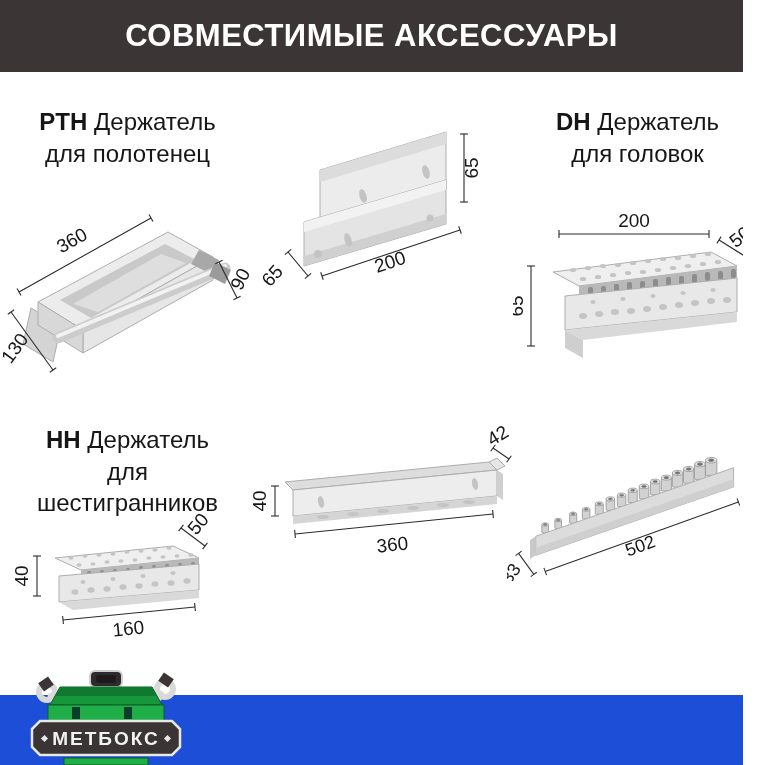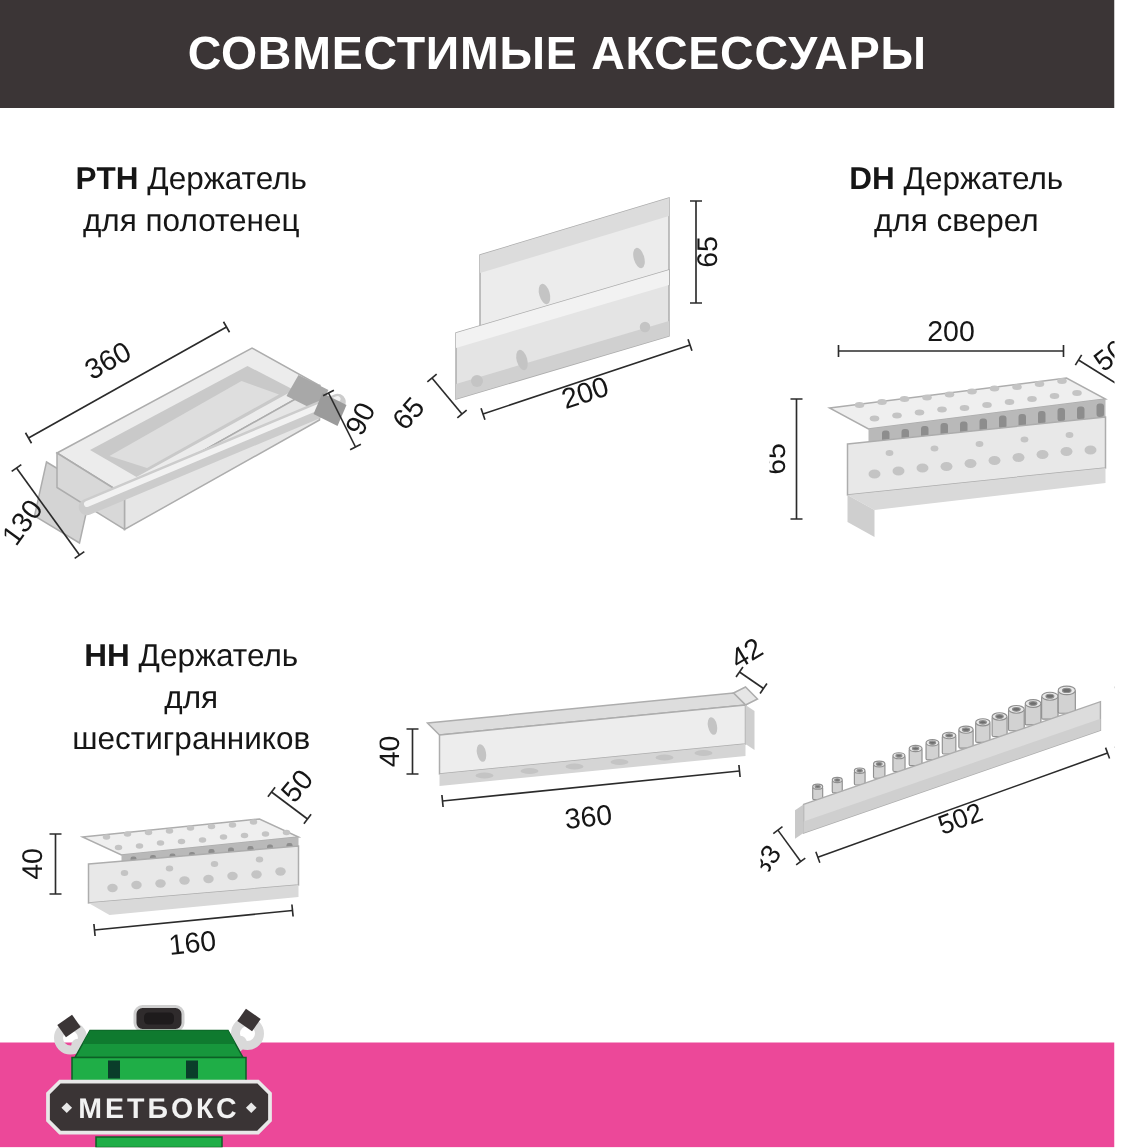--- a/index.html
+++ b/index.html
@@ -6,34 +6,34 @@
   body{width:765px;height:765px;font-family:"Liberation Sans",sans-serif;-webkit-font-smoothing:antialiased;}
   .page{width:743px;height:765px;display:flex;flex-direction:column;position:relative;overflow:hidden;background:#fff;}
 
   
   .hdr{height:72px;background:#3b3536;display:flex;align-items:center;justify-content:center;flex:0 0 auto;}
   .hdr h1{margin:0;color:#ffffff;font-size:31px;font-weight:800;letter-spacing:0.5px;}
 
   
   main{flex:1 1 auto;display:grid;grid-template-columns:255px 255px 255px;grid-template-rows:318px auto;padding-top:34px;}
   .product{display:flex;flex-direction:column;align-items:center;}
-  .product h3{margin:0;font-size:21px;font-weight:400;color:#161616;text-align:center;line-height:1.32;}
+  .product h3{margin:0;font-size:24px;font-weight:400;color:#161616;text-align:center;line-height:1.32;}
   .product h3 b{font-weight:700;}
   .product h3 span{white-space:pre-line;}
   .r1 h3{height:94px;}
   .r2 h3{height:78px;}
   .fig{display:flex;justify-content:center;align-items:flex-start;}
   svg{display:block;}
   svg text{font-family:"Liberation Sans",sans-serif;font-size:19px;fill:#161616;}
   .dl{stroke:#2b2b2b;stroke-width:1.1;fill:none;}
   .pl{stroke:#adadad;stroke-width:1;}
   .hole{fill:#c4c4c4;stroke:none;}
 
   
-  footer{height:70px;background:#ec4899;flex:0 0 auto;position:relative;padding-left:36px;}
+  footer{height:70px;background:#1d4ed8;flex:0 0 auto;position:relative;padding-left:36px;}
   .logo{position:absolute;left:20px;top:-28px;width:170px;height:100px;}
   .logo svg text{font-size:19px;font-weight:700;fill:#f2f2f2;letter-spacing:2px;}
 </style>
 </head>
 <body>
 
 <div class="page">
 
   <header class="hdr">
     <h1>СОВМЕСТИМЫЕ АКСЕССУАРЫ</h1>
@@ -105,21 +105,21 @@
             <line class="dl" x1="33.1" y1="143.4" x2="26.9" y2="148.6"></line>
             <line class="dl" x1="53.1" y1="167.4" x2="46.9" y2="172.6"></line>
             <text x="19" y="174" text-anchor="middle" transform="rotate(-48 19 174)">65</text>
           </g>
         </svg>
       </div>
     </article>
 
     <article class="product r1">
       <h3><b>DH</b> <span>Держатель
-для сверел</span></h3>
+для головок</span></h3>
       <div class="fig">
         <svg width="250" height="190" viewBox="0 0 250 190">
           <g>
             <polygon class="pl" points="40,72 198,52 224,66 66,86" fill="#efefef"></polygon>
             <g class="hole">
               <ellipse cx="60" cy="70" rx="3.2" ry="2"></ellipse>
                 <ellipse cx="75" cy="68" rx="3.2" ry="2"></ellipse>
                 <ellipse cx="90" cy="66" rx="3.2" ry="2"></ellipse>
                 <ellipse cx="105" cy="65" rx="3.2" ry="2"></ellipse>
                 <ellipse cx="120" cy="63" rx="3.2" ry="2"></ellipse>

